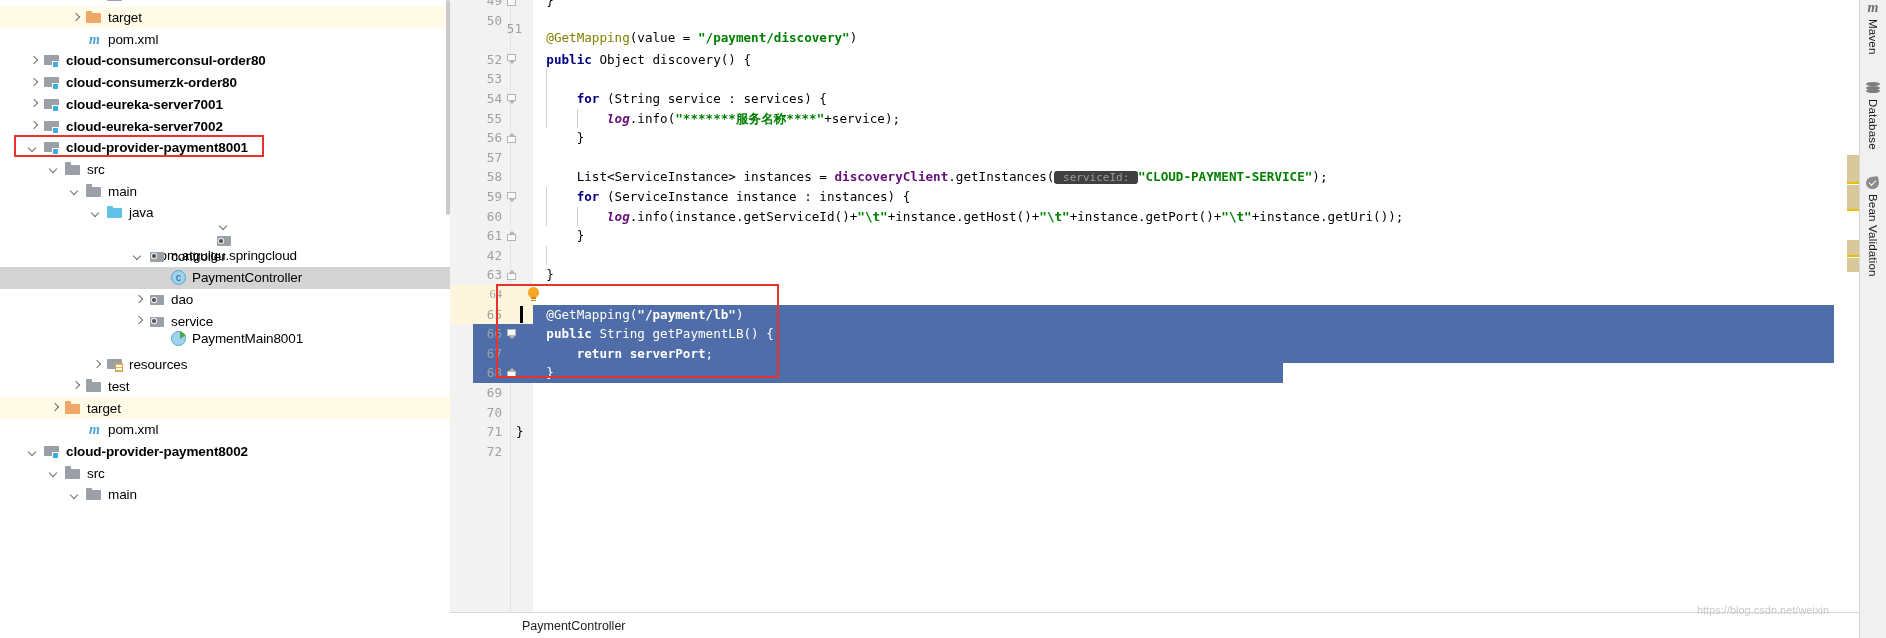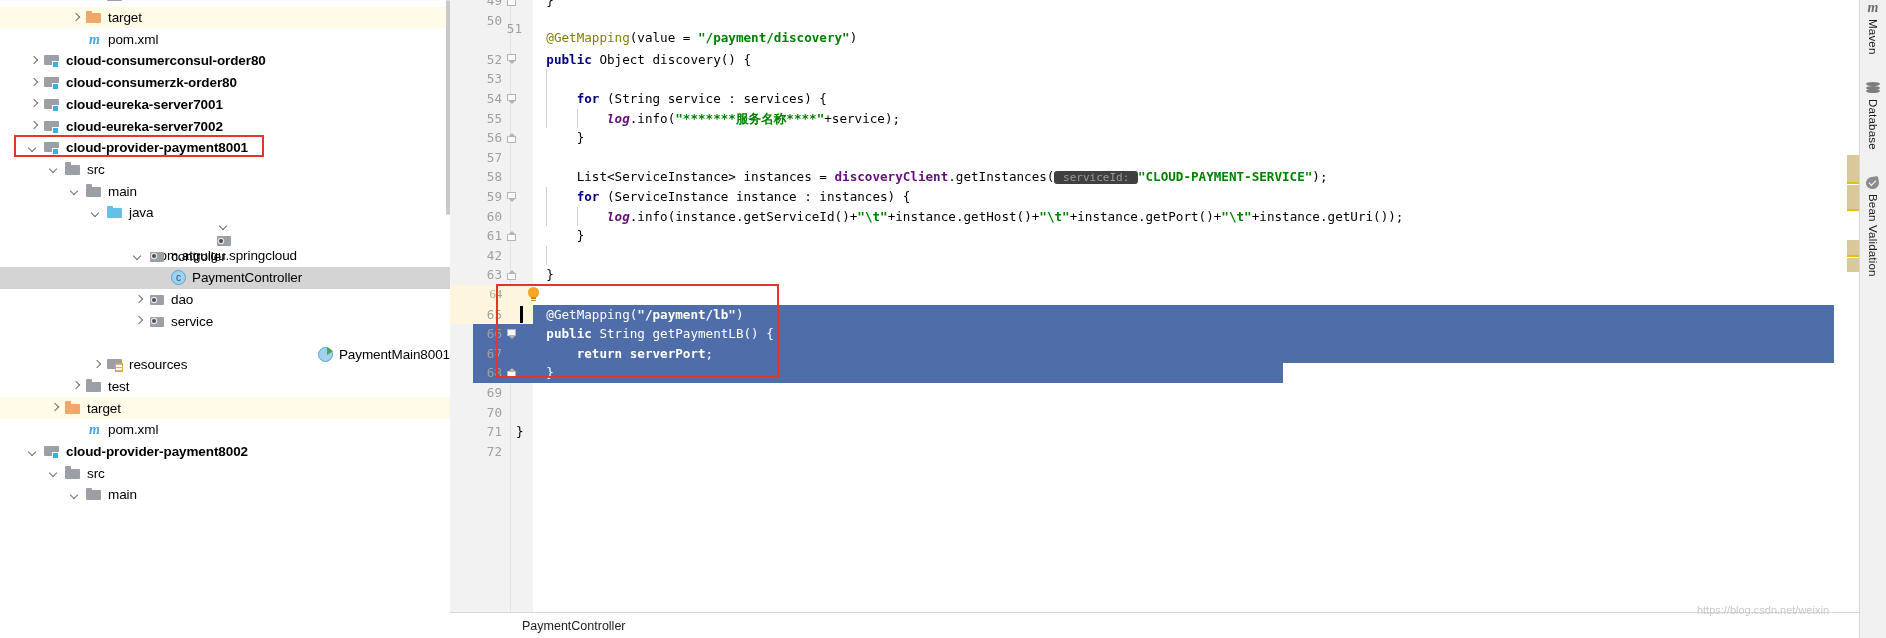--- a/index.html
+++ b/index.html
@@ -642,21 +642,21 @@
           <span class="arrow right"></span>
           <span class="ic ic-package"></span>
           <span class="tree-label">dao</span>
         </div>
         <div class="tree-row" style="position: absolute; left: 0px; width: 450px; top: 310.5px;">
           <span class="indent" style="width: 132px;"></span>
           <span class="arrow right"></span>
           <span class="ic ic-package"></span>
           <span class="tree-label">service</span>
         </div>
-        <div class="tree-row" style="position: absolute; left: 0px; width: 450px; top: 344px; justify-content: flex-end;">
+        <div class="tree-row" style="position: absolute; left: 0px; width: 450px; top: 328px;">
           <span class="indent" style="width: 153px;"></span>
           <span class="arrow none"></span>
           <span class="ic ic-runclass"></span>
           <span class="tree-label">PaymentMain8001</span>
         </div>
         <div class="tree-row" style="position: absolute; left: 0px; width: 450px; top: 353.9px;">
           <span class="indent" style="width: 90px;"></span>
           <span class="arrow right"></span>
           <span class="ic ic-resources"></span>
           <span class="tree-label">resources</span>

